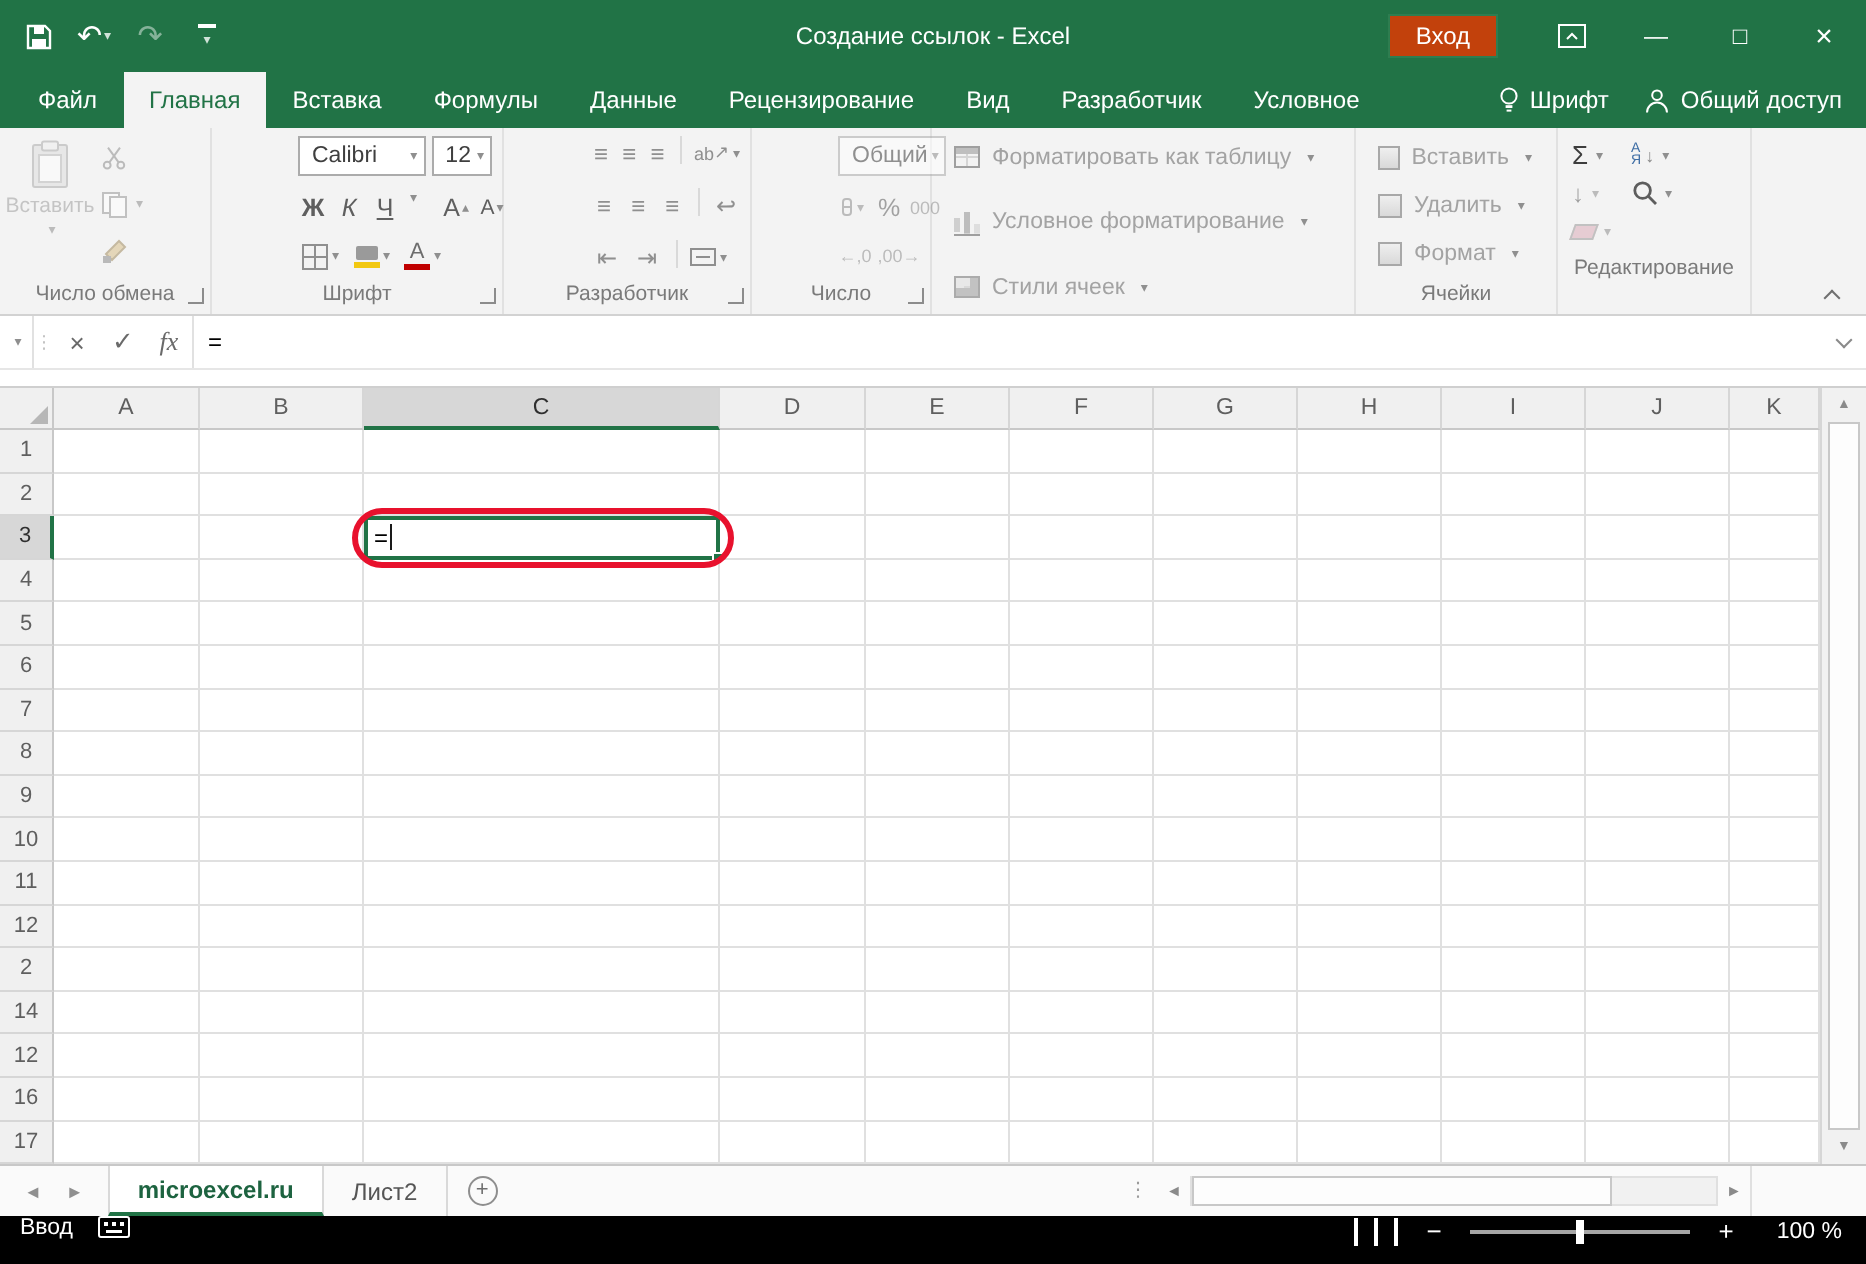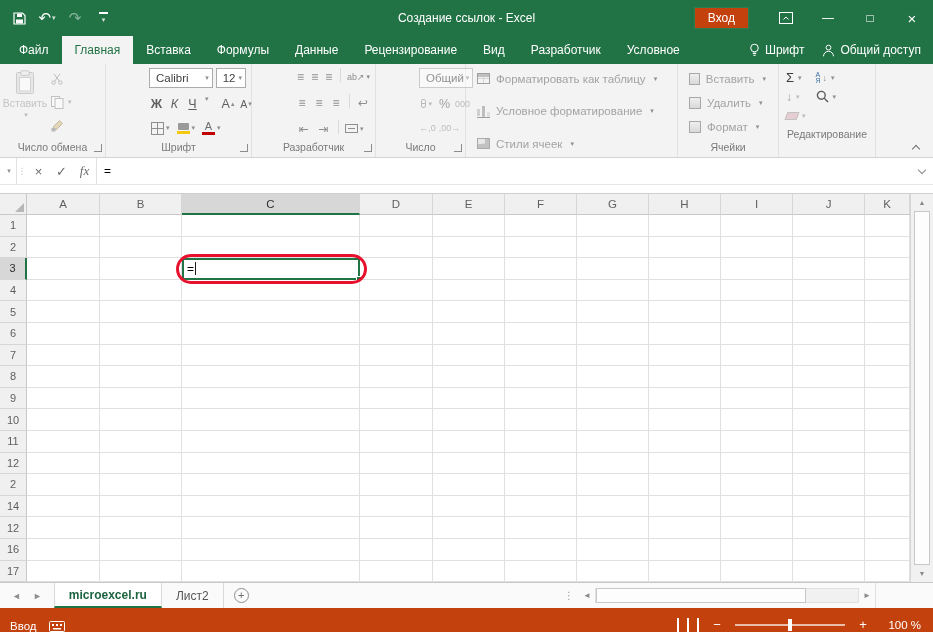--- a/index.html
+++ b/index.html
@@ -116,21 +116,21 @@
   .plus-circle{width:15px;height:15px;border-radius:50%;border:1px solid #8e8e8e;color:#6f6f6f;display:flex;align-items:center;justify-content:center;font-size:11px;line-height:1;}
   .sb-spacer{flex:1;}
   .sb-dots{display:flex;align-items:center;color:#9a9a9a;font-size:10px;padding:0 5px;}
   .h-scroll{display:flex;align-items:center;width:296px;}
   .hs-arrow{width:16px;text-align:center;color:#8a8a8a;font-size:8px;}
   .hs-track{flex:1;height:15px;background:#f1f1f1;border:1px solid #e0e0e0;position:relative;}
   .hs-thumb{position:absolute;left:0;top:-1px;bottom:-1px;width:80%;background:#fdfdfd;border:1px solid #c8c8c8;}
   .end-gap{width:58px;border-left:1px solid #e0e0e0;}
 
   
-  .status-bar{flex:0 0 24px;background:#c2410c;color:#fff;display:flex;align-items:flex-end;padding-left:10px;font-size:11.5px;}
+  .status-bar{flex:0 0 24px;background:#000000;color:#fff;display:flex;align-items:flex-start;padding-left:10px;font-size:11.5px;}
   .kbd-wrap{margin-left:12px;display:flex;align-items:center;}
   .sb-right{margin-left:auto;display:flex;align-items:center;gap:11px;padding-right:12px;}
   .view-icons{display:flex;gap:8px;align-items:center;}
   .vicon{width:12px;height:10px;border:1px solid #fff;}
   .vicon.layout{background:linear-gradient(#fff,#fff) center 2px/7px 1px no-repeat;}
   .vicon.pagebrk{background:linear-gradient(#fff,#fff) center/1px 100% no-repeat;}
   .zoom-btn{width:14px;text-align:center;font-size:13px;}
   .zoom-slider{width:110px;height:14px;position:relative;display:flex;align-items:center;}
   .z-track{width:100%;height:2px;background:rgba(255,255,255,.65);}
   .z-handle{position:absolute;left:50%;transform:translateX(-50%);width:4px;height:12px;background:#fff;}

